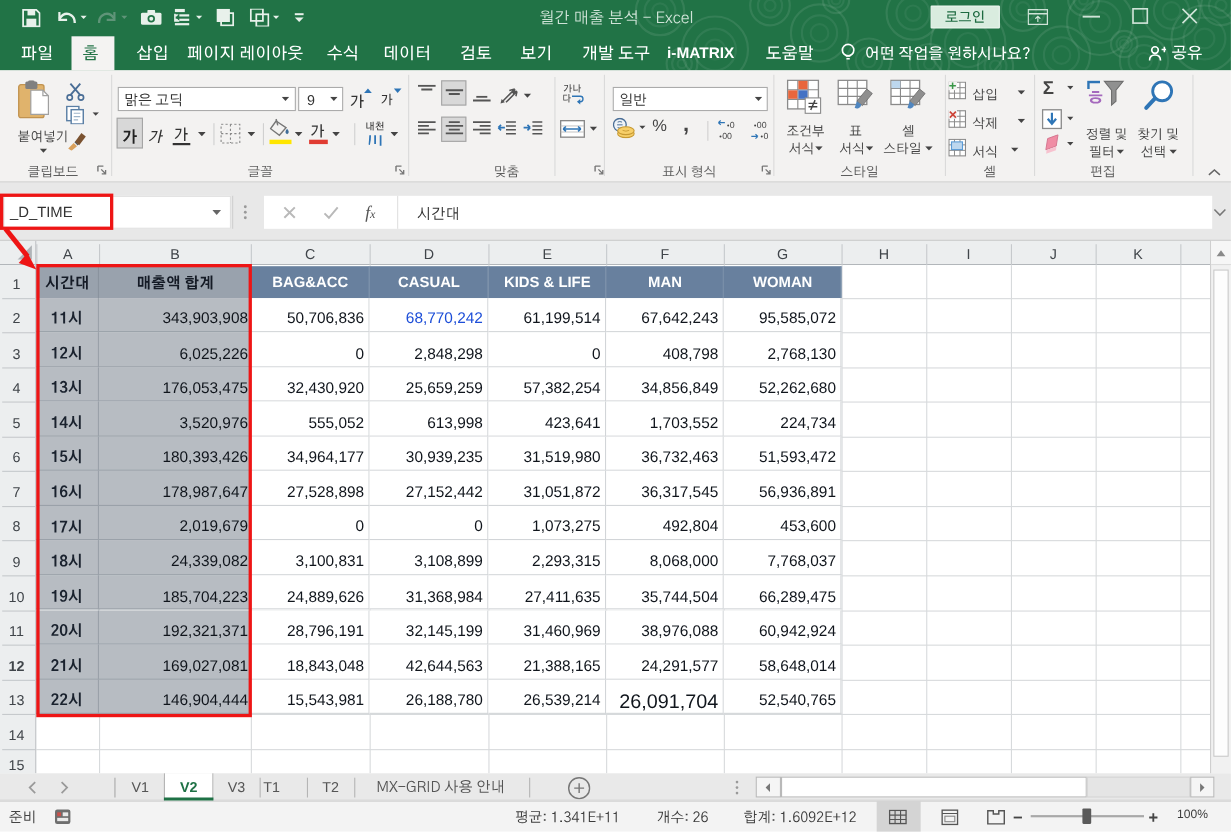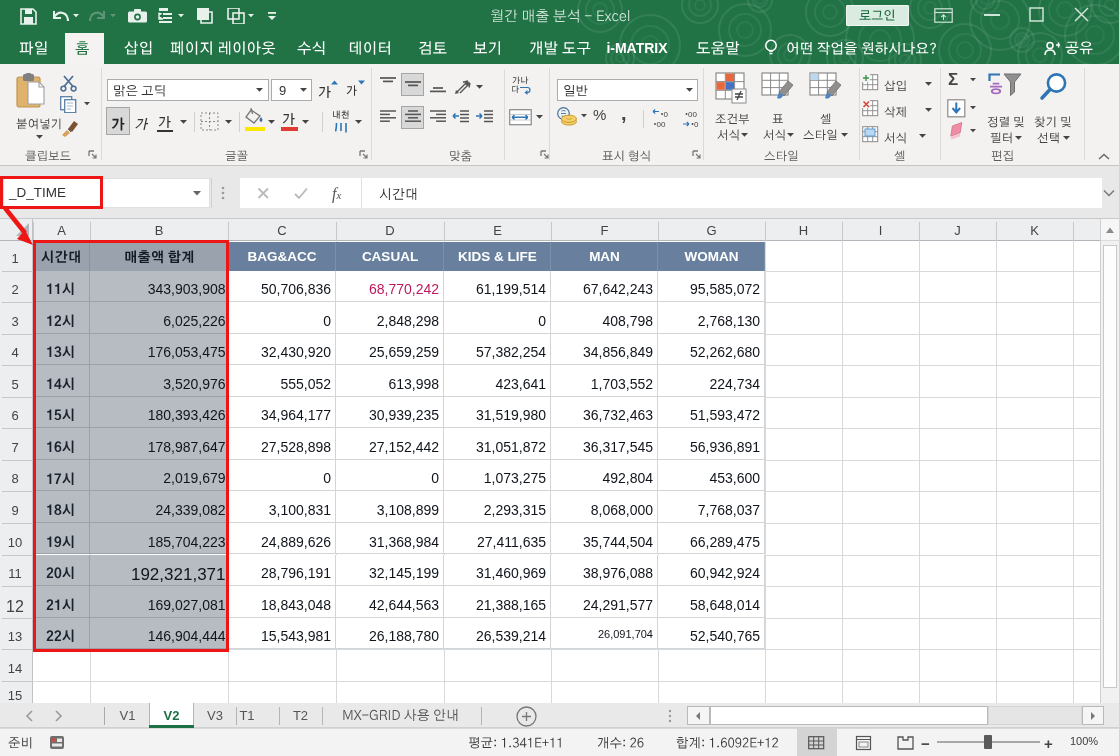--- a/index.html
+++ b/index.html
@@ -642,21 +642,21 @@
 <div style="position:absolute;left:15px;top:440.8px;transform:translateX(-50%);font-size:13px;color:#40454a;font-weight:400;letter-spacing:0;white-space:nowrap;line-height:1">7</div>
 <div style="position:absolute;left:2px;top:459.8px;width:31px;height:1px;background:#c6c9cc"></div>
 <div style="position:absolute;left:15px;top:472.4px;transform:translateX(-50%);font-size:13px;color:#40454a;font-weight:400;letter-spacing:0;white-space:nowrap;line-height:1">8</div>
 <div style="position:absolute;left:2px;top:491.4px;width:31px;height:1px;background:#c6c9cc"></div>
 <div style="position:absolute;left:15px;top:503.9px;transform:translateX(-50%);font-size:13px;color:#40454a;font-weight:400;letter-spacing:0;white-space:nowrap;line-height:1">9</div>
 <div style="position:absolute;left:2px;top:522.9px;width:31px;height:1px;background:#c6c9cc"></div>
 <div style="position:absolute;left:15px;top:535.5px;transform:translateX(-50%);font-size:13px;color:#40454a;font-weight:400;letter-spacing:0;white-space:nowrap;line-height:1">10</div>
 <div style="position:absolute;left:2px;top:554.5px;width:31px;height:1px;background:#c6c9cc"></div>
 <div style="position:absolute;left:15px;top:567.0px;transform:translateX(-50%);font-size:13px;color:#40454a;font-weight:400;letter-spacing:0;white-space:nowrap;line-height:1">11</div>
 <div style="position:absolute;left:2px;top:586.0px;width:31px;height:1px;background:#c6c9cc"></div>
-<div style="position:absolute;left:15px;top:598.5px;transform:translateX(-50%);font-size:16px;color:#40454a;font-weight:400;letter-spacing:0;white-space:nowrap;line-height:1">12</div>
+<div style="position:absolute;left:15px;top:598.5px;transform:translateX(-50%);font-size:13px;color:#40454a;font-weight:700;letter-spacing:0;white-space:nowrap;line-height:1">12</div>
 <div style="position:absolute;left:2px;top:617.5px;width:31px;height:1px;background:#c6c9cc"></div>
 <div style="position:absolute;left:15px;top:630.1px;transform:translateX(-50%);font-size:13px;color:#40454a;font-weight:400;letter-spacing:0;white-space:nowrap;line-height:1">13</div>
 <div style="position:absolute;left:2px;top:649.1px;width:31px;height:1px;background:#c6c9cc"></div>
 <div style="position:absolute;left:15px;top:661.6px;transform:translateX(-50%);font-size:13px;color:#40454a;font-weight:400;letter-spacing:0;white-space:nowrap;line-height:1">14</div>
 <div style="position:absolute;left:2px;top:680.6px;width:31px;height:1px;background:#c6c9cc"></div>
 <div style="position:absolute;left:15px;top:689px;transform:translateX(-50%);font-size:13px;color:#40454a;font-weight:400;letter-spacing:0;white-space:nowrap;line-height:1">15</div>
 <div style="position:absolute;left:90px;top:241px;width:1px;height:462px;background:#d7dadc"></div>
 <div style="position:absolute;left:228px;top:241px;width:1px;height:462px;background:#d7dadc"></div>
 <div style="position:absolute;left:336px;top:241px;width:1px;height:462px;background:#d7dadc"></div>
 <div style="position:absolute;left:444px;top:241px;width:1px;height:462px;background:#d7dadc"></div>
@@ -702,21 +702,21 @@
 <div style="position:absolute;left:711.5px;top:249.5px;transform:translateX(-50%);font-size:13.5px;color:#ffffff;font-weight:700;letter-spacing:0;white-space:nowrap;line-height:1">WOMAN</div>
 <div style="position:absolute;left:33px;top:270.5px;width:57px;height:31.6px;background:#b7bcc2;border-right:1px solid #9aa1a9;border-bottom:1px solid #9aa1a9"></div>
 <svg style="position:absolute;left:46.4px;top:279.2px;overflow:visible" width="31" height="20" viewBox="0 -14.9 31 20">
     <path fill="#1a222e" d="M1.1 -7.4V-8.7H1.6Q3.8 -8.7 3.8 -10.3V-10.5H5.3V0.1H3.5V-7.4Z M9 -7.4V-8.7H9.5Q11.7 -8.7 11.7 -10.3V-10.5H13.2V0.1H11.4V-7.4Z M25.7 1.2V-11.4H27.4V1.2ZM16.2 -1.6Q16.9 -2.1 17.4 -2.8Q18 -3.5 18.6 -4.4Q19.1 -5.3 19.4 -6.4Q19.7 -7.6 19.7 -8.8V-10.7H21.4V-8.9Q21.4 -7.7 21.8 -6.5Q22.1 -5.4 22.6 -4.5Q23.2 -3.7 23.7 -3Q24.2 -2.4 24.8 -2L23.5 -0.9Q22.8 -1.5 21.9 -2.8Q20.9 -4 20.6 -5.1Q20.3 -4 19.4 -2.7Q18.4 -1.4 17.5 -0.6Z"></path>
   </svg>
 <div style="position:absolute;left:90px;top:270.5px;width:138px;height:31.6px;background:#b7bcc2;border-bottom:1px solid #9aa1a9"></div>
 <div style="position:absolute;left:225.5px;top:282.1px;transform:translateX(-100%);font-size:14px;color:#10151c;font-weight:400;letter-spacing:0;white-space:nowrap;line-height:1">343,903,908</div>
 <div style="position:absolute;left:228px;top:270.5px;width:108px;height:31.6px;background:#fff;border-right:1px solid #d2d5d8;border-bottom:1px solid #d2d5d8"></div>
 <div style="position:absolute;left:331px;top:282.1px;transform:translateX(-100%);font-size:14px;color:#10151c;font-weight:400;letter-spacing:0;white-space:nowrap;line-height:1">50,706,836</div>
 <div style="position:absolute;left:336px;top:270.5px;width:108px;height:31.6px;background:#fff;border-right:1px solid #d2d5d8;border-bottom:1px solid #d2d5d8"></div>
-<div style="position:absolute;left:439px;top:282.1px;transform:translateX(-100%);font-size:14px;color:#be185d;font-weight:400;letter-spacing:0;white-space:nowrap;line-height:1">68,770,242</div>
+<div style="position:absolute;left:439px;top:282.1px;transform:translateX(-100%);font-size:14px;color:#1d4ed8;font-weight:400;letter-spacing:0;white-space:nowrap;line-height:1">68,770,242</div>
 <div style="position:absolute;left:444px;top:270.5px;width:107px;height:31.6px;background:#fff;border-right:1px solid #d2d5d8;border-bottom:1px solid #d2d5d8"></div>
 <div style="position:absolute;left:546px;top:282.1px;transform:translateX(-100%);font-size:14px;color:#10151c;font-weight:400;letter-spacing:0;white-space:nowrap;line-height:1">61,199,514</div>
 <div style="position:absolute;left:551px;top:270.5px;width:107px;height:31.6px;background:#fff;border-right:1px solid #d2d5d8;border-bottom:1px solid #d2d5d8"></div>
 <div style="position:absolute;left:653px;top:282.1px;transform:translateX(-100%);font-size:14px;color:#10151c;font-weight:400;letter-spacing:0;white-space:nowrap;line-height:1">67,642,243</div>
 <div style="position:absolute;left:658px;top:270.5px;width:107px;height:31.6px;background:#fff;border-right:1px solid #d2d5d8;border-bottom:1px solid #d2d5d8"></div>
 <div style="position:absolute;left:760px;top:282.1px;transform:translateX(-100%);font-size:14px;color:#10151c;font-weight:400;letter-spacing:0;white-space:nowrap;line-height:1">95,585,072</div>
 <div style="position:absolute;left:33px;top:302.1px;width:57px;height:31.5px;background:#b7bcc2;border-right:1px solid #9aa1a9;border-bottom:1px solid #9aa1a9"></div>
 <svg style="position:absolute;left:46.4px;top:310.8px;overflow:visible" width="31" height="20" viewBox="0 -14.9 31 20">
     <path fill="#1a222e" d="M1.1 -7.4V-8.7H1.6Q3.8 -8.7 3.8 -10.3V-10.5H5.3V0.1H3.5V-7.4Z M8.5 -7.9Q8.8 -9.2 9.6 -9.9Q10.5 -10.7 11.8 -10.7Q13.2 -10.7 14.1 -9.9Q15 -9 15 -7.7Q15 -6.8 14.6 -6Q14.2 -5.3 13.4 -4.6Q13.3 -4.4 12.7 -3.8Q12.1 -3.2 11.8 -3Q11.6 -2.8 11.3 -2.3Q10.9 -1.9 10.7 -1.4H15V0H8.6Q8.6 -0.6 8.8 -1.2Q9 -1.9 9.3 -2.3Q9.6 -2.8 10.1 -3.4Q10.6 -4 10.9 -4.3Q11.2 -4.6 11.9 -5.2Q12 -5.3 12.1 -5.4Q13.2 -6.5 13.2 -7.7Q13.2 -8.4 12.8 -8.8Q12.4 -9.2 11.8 -9.2Q10.4 -9.2 10 -7.4Z M25.7 1.2V-11.4H27.4V1.2ZM16.2 -1.6Q16.9 -2.1 17.4 -2.8Q18 -3.5 18.6 -4.4Q19.1 -5.3 19.4 -6.4Q19.7 -7.6 19.7 -8.8V-10.7H21.4V-8.9Q21.4 -7.7 21.8 -6.5Q22.1 -5.4 22.6 -4.5Q23.2 -3.7 23.7 -3Q24.2 -2.4 24.8 -2L23.5 -0.9Q22.8 -1.5 21.9 -2.8Q20.9 -4 20.6 -5.1Q20.3 -4 19.4 -2.7Q18.4 -1.4 17.5 -0.6Z"></path>
   </svg>
@@ -842,21 +842,21 @@
 <div style="position:absolute;left:546px;top:534.5px;transform:translateX(-100%);font-size:14px;color:#10151c;font-weight:400;letter-spacing:0;white-space:nowrap;line-height:1">27,411,635</div>
 <div style="position:absolute;left:551px;top:522.9px;width:107px;height:31.6px;background:#fff;border-right:1px solid #d2d5d8;border-bottom:1px solid #d2d5d8"></div>
 <div style="position:absolute;left:653px;top:534.5px;transform:translateX(-100%);font-size:14px;color:#10151c;font-weight:400;letter-spacing:0;white-space:nowrap;line-height:1">35,744,504</div>
 <div style="position:absolute;left:658px;top:522.9px;width:107px;height:31.6px;background:#fff;border-right:1px solid #d2d5d8;border-bottom:1px solid #d2d5d8"></div>
 <div style="position:absolute;left:760px;top:534.5px;transform:translateX(-100%);font-size:14px;color:#10151c;font-weight:400;letter-spacing:0;white-space:nowrap;line-height:1">66,289,475</div>
 <div style="position:absolute;left:33px;top:554.5px;width:57px;height:31.5px;background:#b7bcc2;border-right:1px solid #9aa1a9;border-bottom:1px solid #9aa1a9"></div>
 <svg style="position:absolute;left:46.4px;top:563.1px;overflow:visible" width="31" height="20" viewBox="0 -14.9 31 20">
     <path fill="#1a222e" d="M0.6 -7.9Q0.9 -9.2 1.7 -9.9Q2.6 -10.7 3.9 -10.7Q5.3 -10.7 6.2 -9.9Q7.1 -9 7.1 -7.7Q7.1 -6.8 6.7 -6Q6.3 -5.3 5.5 -4.6Q5.4 -4.4 4.8 -3.8Q4.2 -3.2 3.9 -3Q3.7 -2.8 3.4 -2.3Q3 -1.9 2.8 -1.4H7.1V0H0.7Q0.7 -0.6 0.9 -1.2Q1.1 -1.9 1.4 -2.3Q1.6 -2.8 2.2 -3.4Q2.7 -4 3 -4.3Q3.3 -4.6 3.9 -5.2Q4.1 -5.3 4.2 -5.4Q5.3 -6.5 5.3 -7.7Q5.3 -8.4 4.9 -8.8Q4.5 -9.2 3.9 -9.2Q2.5 -9.2 2.1 -7.4Z M10.2 -5.2Q10.2 -1.2 11.9 -1.2Q12.3 -1.2 12.7 -1.5Q13 -1.9 13.2 -2.4Q13.3 -3 13.4 -3.7Q13.5 -4.4 13.5 -5.2Q13.5 -6 13.4 -6.7Q13.3 -7.4 13.2 -8Q13 -8.6 12.6 -8.9Q12.3 -9.2 11.9 -9.2Q10.2 -9.2 10.2 -5.2ZM8.4 -5.2Q8.4 -6.8 8.7 -7.9Q9.1 -9 9.6 -9.6Q10.1 -10.2 10.7 -10.4Q11.2 -10.7 11.9 -10.7Q13.5 -10.7 14.4 -9.2Q15.3 -7.8 15.3 -5.2Q15.3 -2.7 14.4 -1.2Q13.5 0.3 11.9 0.3Q11.3 0.3 10.7 0Q10.2 -0.3 9.6 -0.8Q9.1 -1.4 8.8 -2.5Q8.4 -3.7 8.4 -5.2Z M25.7 1.2V-11.4H27.4V1.2ZM16.2 -1.6Q16.9 -2.1 17.4 -2.8Q18 -3.5 18.6 -4.4Q19.1 -5.3 19.4 -6.4Q19.7 -7.6 19.7 -8.8V-10.7H21.4V-8.9Q21.4 -7.7 21.8 -6.5Q22.1 -5.4 22.6 -4.5Q23.2 -3.7 23.7 -3Q24.2 -2.4 24.8 -2L23.5 -0.9Q22.8 -1.5 21.9 -2.8Q20.9 -4 20.6 -5.1Q20.3 -4 19.4 -2.7Q18.4 -1.4 17.5 -0.6Z"></path>
   </svg>
 <div style="position:absolute;left:90px;top:554.5px;width:138px;height:31.5px;background:#b7bcc2;border-bottom:1px solid #9aa1a9"></div>
-<div style="position:absolute;left:225.5px;top:566.0px;transform:translateX(-100%);font-size:17px;color:#10151c;font-weight:400;letter-spacing:0;white-space:nowrap;line-height:1">192,321,371</div>
+<div style="position:absolute;left:225.5px;top:566.0px;transform:translateX(-100%);font-size:14px;color:#10151c;font-weight:400;letter-spacing:0;white-space:nowrap;line-height:1">192,321,371</div>
 <div style="position:absolute;left:228px;top:554.5px;width:108px;height:31.5px;background:#fff;border-right:1px solid #d2d5d8;border-bottom:1px solid #d2d5d8"></div>
 <div style="position:absolute;left:331px;top:566.0px;transform:translateX(-100%);font-size:14px;color:#10151c;font-weight:400;letter-spacing:0;white-space:nowrap;line-height:1">28,796,191</div>
 <div style="position:absolute;left:336px;top:554.5px;width:108px;height:31.5px;background:#fff;border-right:1px solid #d2d5d8;border-bottom:1px solid #d2d5d8"></div>
 <div style="position:absolute;left:439px;top:566.0px;transform:translateX(-100%);font-size:14px;color:#10151c;font-weight:400;letter-spacing:0;white-space:nowrap;line-height:1">32,145,199</div>
 <div style="position:absolute;left:444px;top:554.5px;width:107px;height:31.5px;background:#fff;border-right:1px solid #d2d5d8;border-bottom:1px solid #d2d5d8"></div>
 <div style="position:absolute;left:546px;top:566.0px;transform:translateX(-100%);font-size:14px;color:#10151c;font-weight:400;letter-spacing:0;white-space:nowrap;line-height:1">31,460,969</div>
 <div style="position:absolute;left:551px;top:554.5px;width:107px;height:31.5px;background:#fff;border-right:1px solid #d2d5d8;border-bottom:1px solid #d2d5d8"></div>
 <div style="position:absolute;left:653px;top:566.0px;transform:translateX(-100%);font-size:14px;color:#10151c;font-weight:400;letter-spacing:0;white-space:nowrap;line-height:1">38,976,088</div>
 <div style="position:absolute;left:658px;top:554.5px;width:107px;height:31.5px;background:#fff;border-right:1px solid #d2d5d8;border-bottom:1px solid #d2d5d8"></div>
 <div style="position:absolute;left:760px;top:566.0px;transform:translateX(-100%);font-size:14px;color:#10151c;font-weight:400;letter-spacing:0;white-space:nowrap;line-height:1">60,942,924</div>
@@ -882,21 +882,21 @@
   </svg>
 <div style="position:absolute;left:90px;top:617.5px;width:138px;height:31.6px;background:#b7bcc2;border-bottom:1px solid #9aa1a9"></div>
 <div style="position:absolute;left:225.5px;top:629.1px;transform:translateX(-100%);font-size:14px;color:#10151c;font-weight:400;letter-spacing:0;white-space:nowrap;line-height:1">146,904,444</div>
 <div style="position:absolute;left:228px;top:617.5px;width:108px;height:31.6px;background:#fff;border-right:1px solid #d2d5d8;border-bottom:1px solid #d2d5d8"></div>
 <div style="position:absolute;left:331px;top:629.1px;transform:translateX(-100%);font-size:14px;color:#10151c;font-weight:400;letter-spacing:0;white-space:nowrap;line-height:1">15,543,981</div>
 <div style="position:absolute;left:336px;top:617.5px;width:108px;height:31.6px;background:#fff;border-right:1px solid #d2d5d8;border-bottom:1px solid #d2d5d8"></div>
 <div style="position:absolute;left:439px;top:629.1px;transform:translateX(-100%);font-size:14px;color:#10151c;font-weight:400;letter-spacing:0;white-space:nowrap;line-height:1">26,188,780</div>
 <div style="position:absolute;left:444px;top:617.5px;width:107px;height:31.6px;background:#fff;border-right:1px solid #d2d5d8;border-bottom:1px solid #d2d5d8"></div>
 <div style="position:absolute;left:546px;top:629.1px;transform:translateX(-100%);font-size:14px;color:#10151c;font-weight:400;letter-spacing:0;white-space:nowrap;line-height:1">26,539,214</div>
 <div style="position:absolute;left:551px;top:617.5px;width:107px;height:31.6px;background:#fff;border-right:1px solid #d2d5d8;border-bottom:1px solid #d2d5d8"></div>
-<div style="position:absolute;left:653px;top:629.1px;transform:translateX(-100%);font-size:11px;color:#10151c;font-weight:400;letter-spacing:0;white-space:nowrap;line-height:1">26,091,704</div>
+<div style="position:absolute;left:653px;top:629.1px;transform:translateX(-100%);font-size:18px;color:#10151c;font-weight:400;letter-spacing:0;white-space:nowrap;line-height:1">26,091,704</div>
 <div style="position:absolute;left:658px;top:617.5px;width:107px;height:31.6px;background:#fff;border-right:1px solid #d2d5d8;border-bottom:1px solid #d2d5d8"></div>
 <div style="position:absolute;left:760px;top:629.1px;transform:translateX(-100%);font-size:14px;color:#10151c;font-weight:400;letter-spacing:0;white-space:nowrap;line-height:1">52,540,765</div>
 <div style="position:absolute;left:1100px;top:219px;width:19px;height:484px;background:#f1f1f1;border-left:1px solid #cfcfcf"></div>
 <div style="position:absolute;left:1101px;top:219px;width:18px;height:22px;background:#f6f6f6;border-bottom:1px solid #dcdcdc"></div>
 <svg style="position:absolute;left:1105px;top:226px;" width="10" height="8" viewBox="0 0 10 8">
     <path d="M1 7 L5 1.5 L9 7 Z" fill="#8a8a8a"></path>
   </svg>
 <div style="position:absolute;left:1103px;top:245px;width:14px;height:443px;background:#fdfdfd;border:1px solid #c8c8c8"></div>
 <div style="position:absolute;left:0px;top:176px;width:103px;height:33px;border:3px solid #ee1515"></div>
 <div style="position:absolute;left:33px;top:239.5px;width:196px;height:412px;border:3px solid #ee1515"></div>

